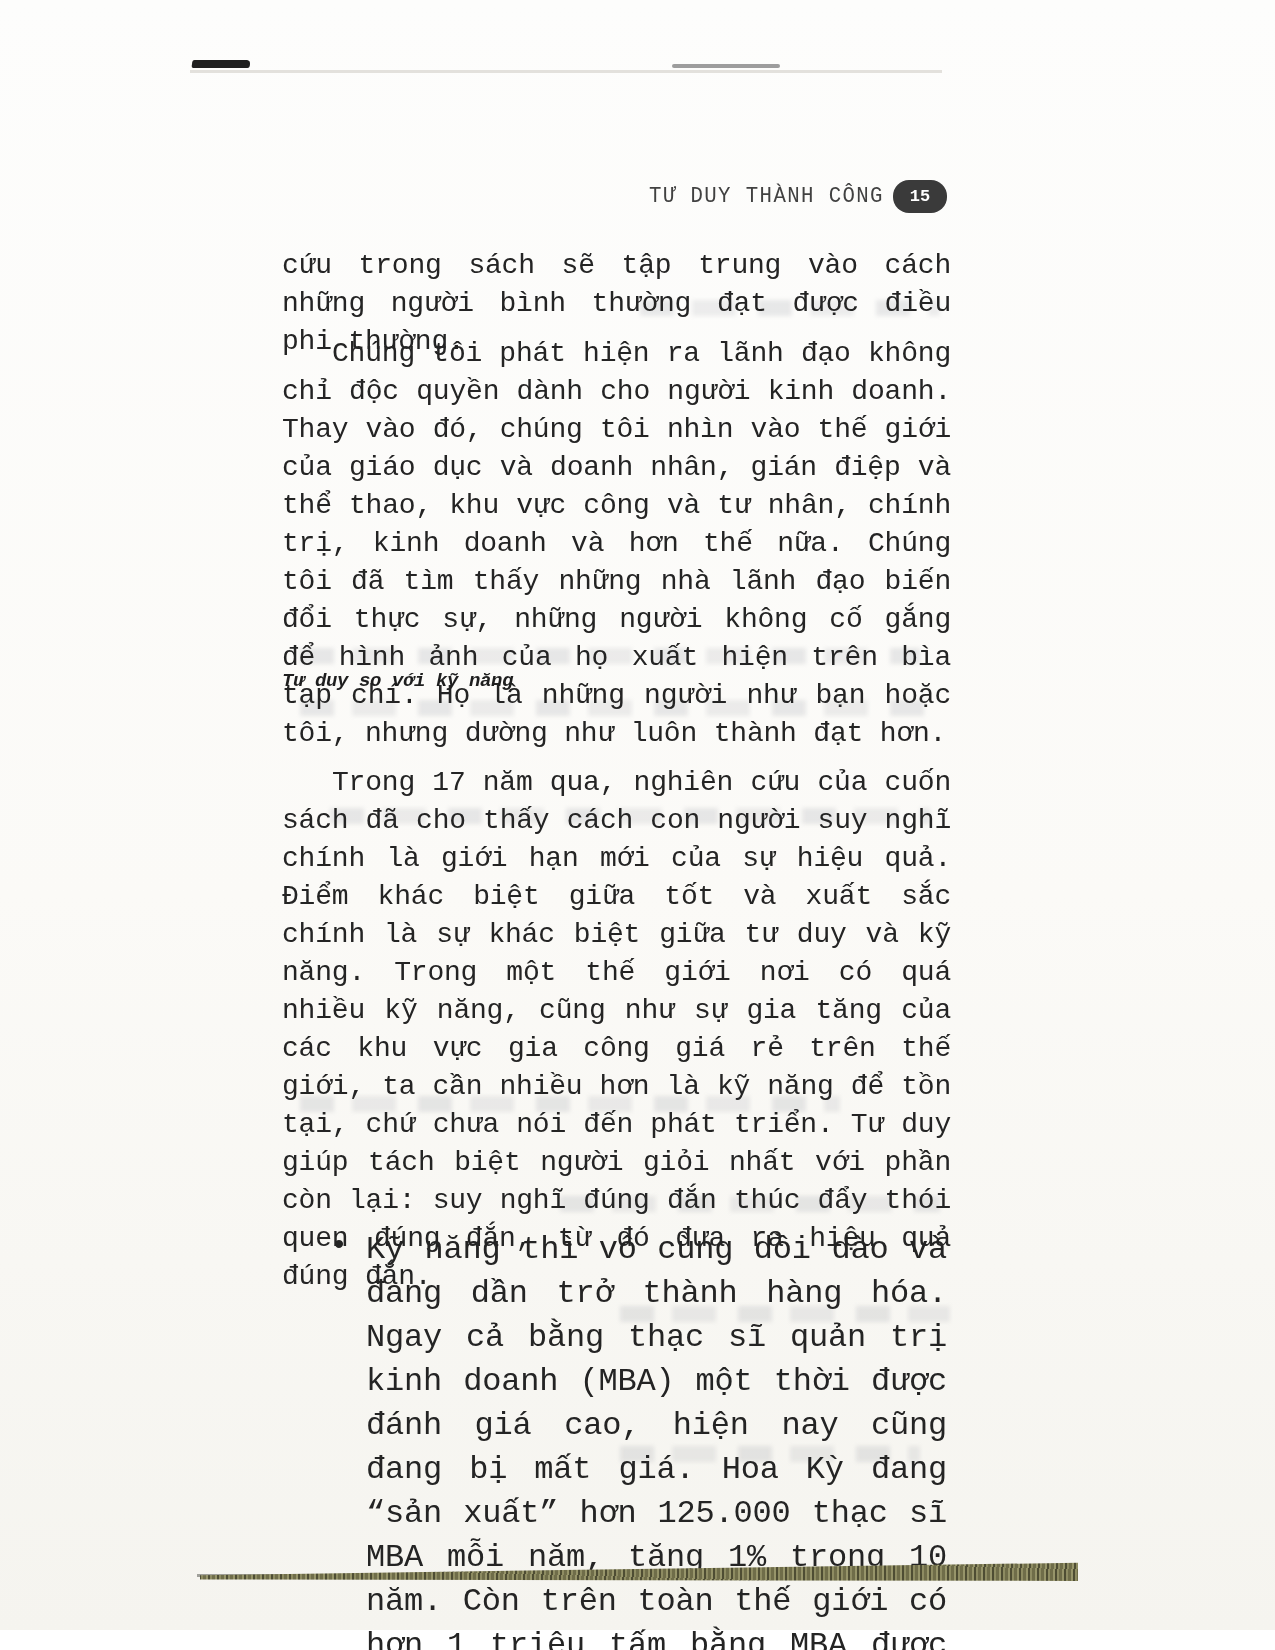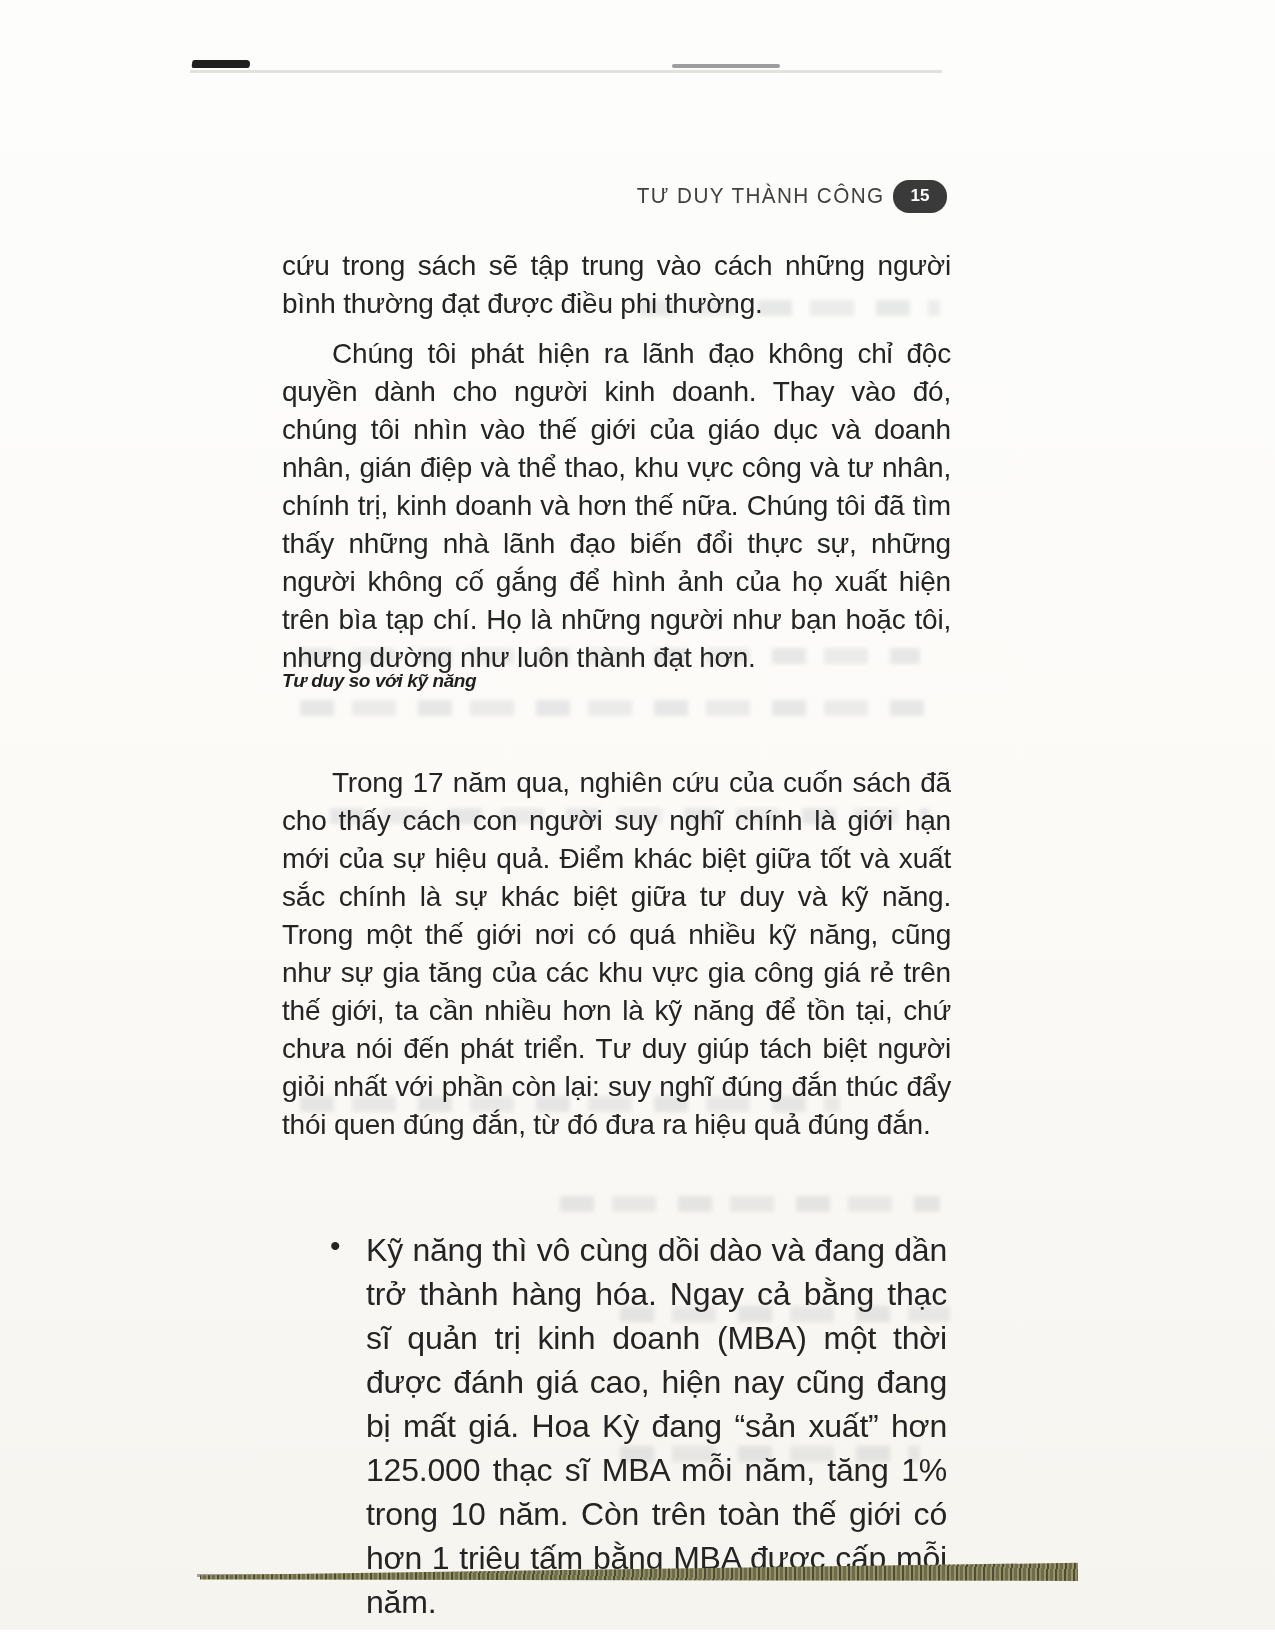--- a/index.html
+++ b/index.html
@@ -8,20 +8,21 @@
     width: 1275px;
     height: 1650px;
     overflow: hidden;
     font-family: "Liberation Sans", sans-serif;
   }
   .page {
     position: relative;
     width: 1275px;
     height: 1630px;
     background: linear-gradient(180deg, #fdfdfc 0%, #fbfaf7 55%, #f5f4ef 100%);
+    font-family: Liberation Mono, monospace;
   }
 
   
   .scan-line { position: absolute; }
   .scan-line-a {
     left: 192px; top: 60px; width: 58px; height: 8px;
     background: #1f1f1f; border-radius: 2px 4px 2px 2px;
     transform: skewX(-8deg);
   }
   .scan-line-b {

